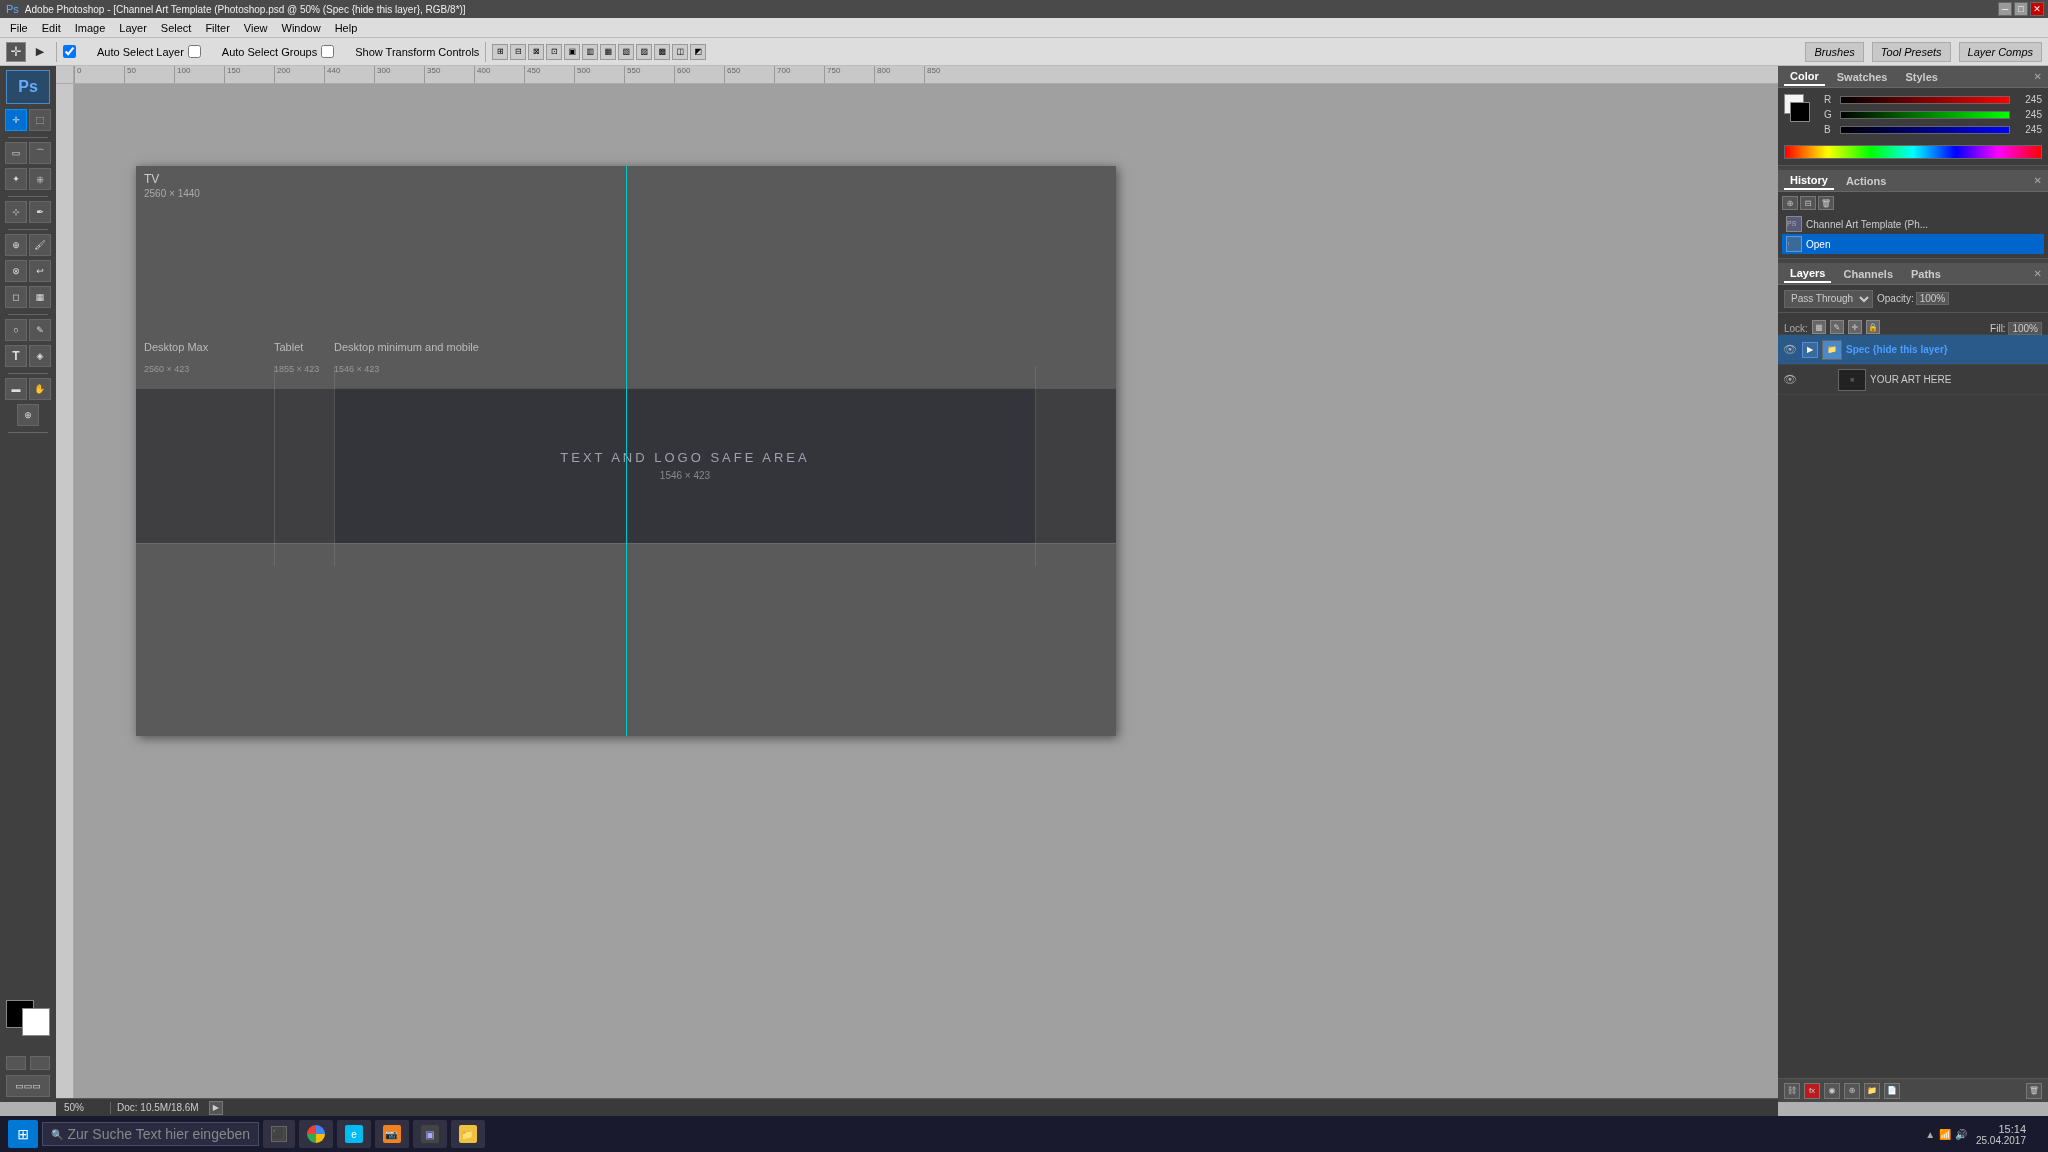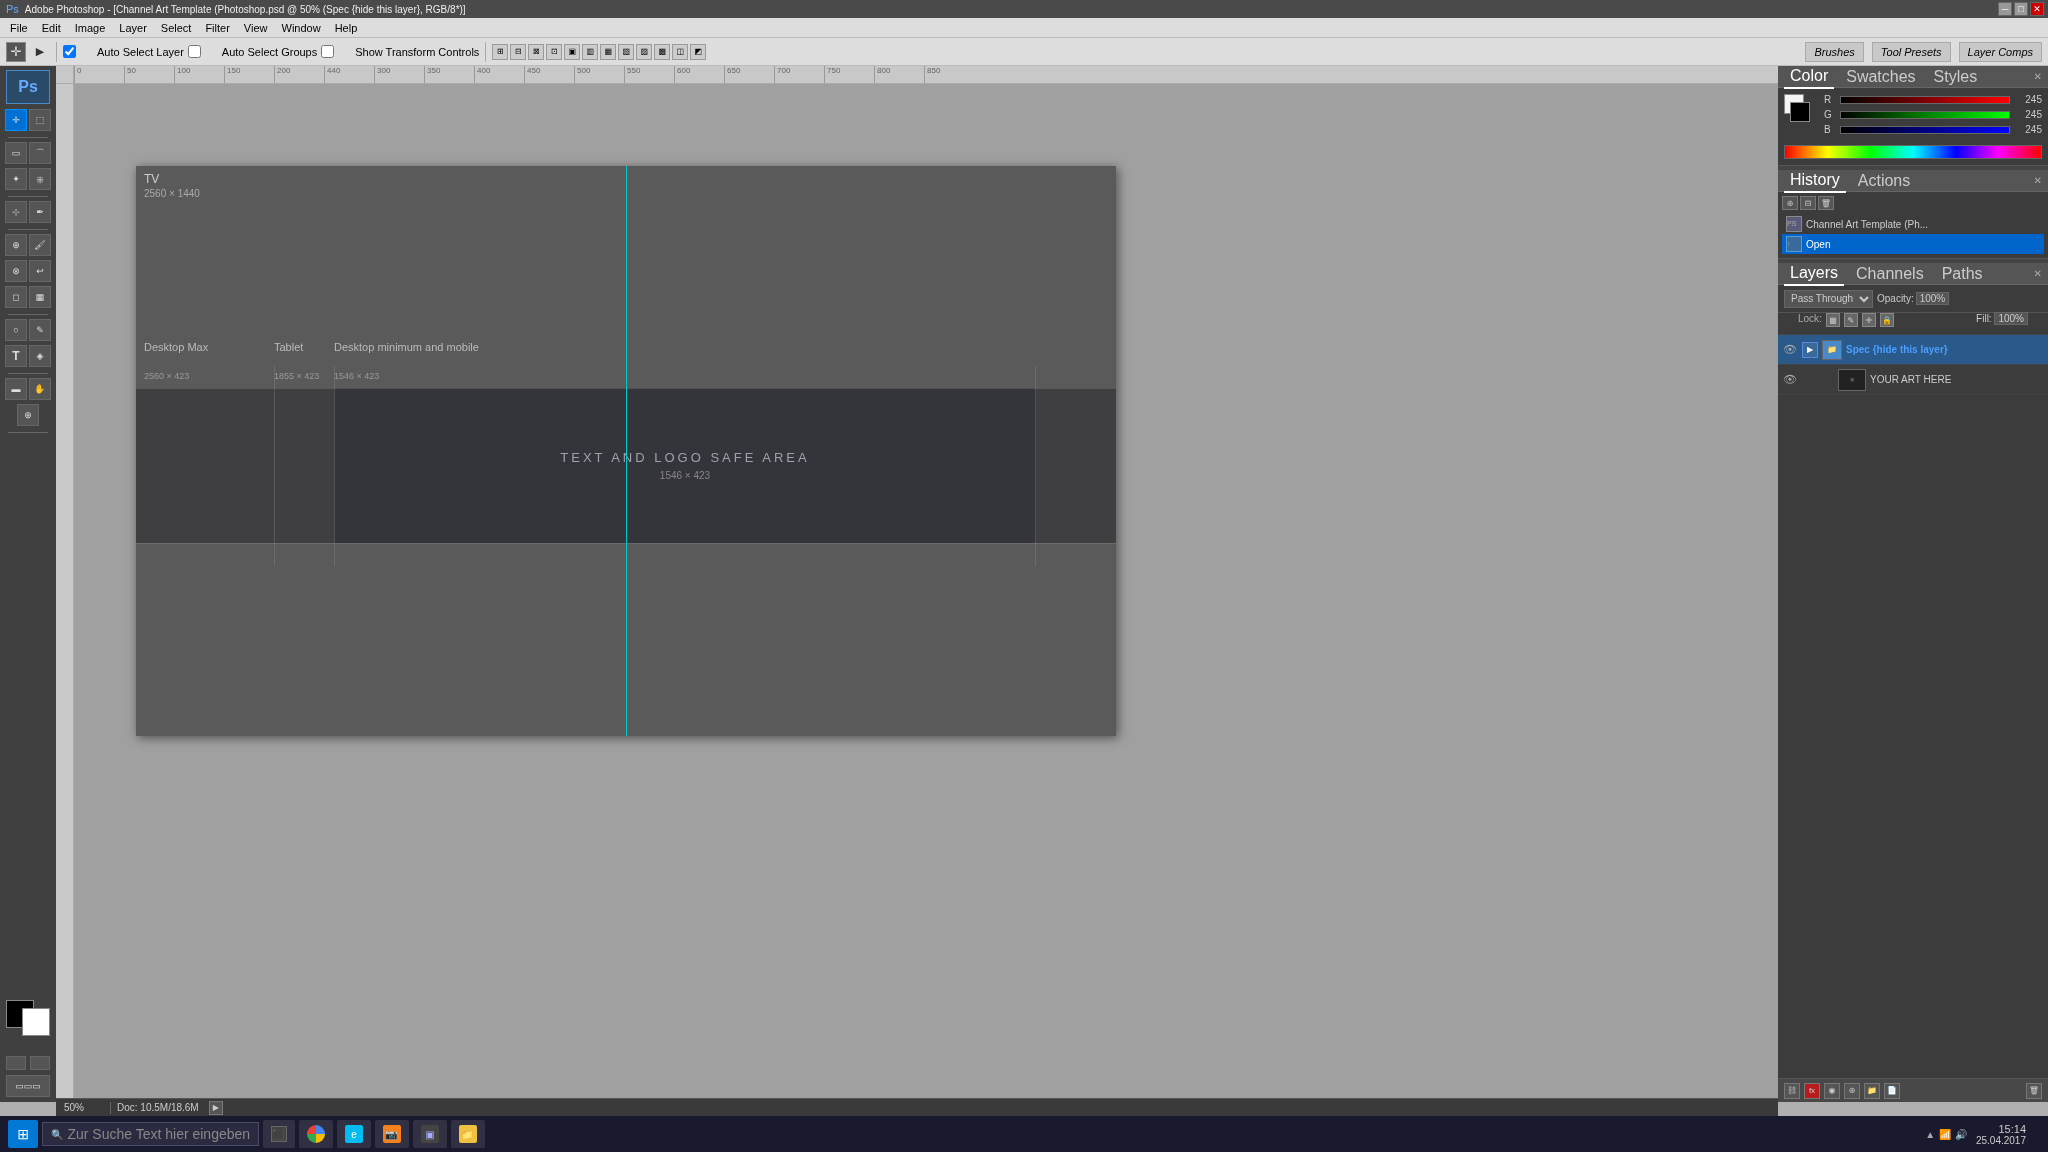--- a/index.html
+++ b/index.html
@@ -248,21 +248,21 @@
     
     .zone-label {
       position: absolute;
       color: #bbb;
       font-size: 11px;
     }
     .zone-size {
       font-size: 9px;
       color: #999;
       display: block;
-      margin-top: 18px;
+      margin-top: 11px;
     }
 
     
     .zone-divider-v {
       position: absolute;
       top: 0; bottom: 0;
       width: 1px;
       background: rgba(150,150,150,0.3);
     }
     .zone-divider-h {
@@ -294,22 +294,23 @@
       align-items: center;
       padding: 0 6px;
       gap: 6px;
       font-size: 11px;
       color: #ddd;
       border-bottom: 1px solid #666;
     }
     .panel-header-tab {
       padding: 2px 6px;
       cursor: pointer;
-      font-size: 16px;
+      font-size: 11px;
       color: #ccc;
+      font-weight: bold;
     }
     .panel-header-tab.active {
       color: #fff;
       border-bottom: 2px solid #fff;
     }
     .panel-close {
       margin-left: auto;
       color: #aaa; cursor: pointer; font-size: 10px;
     }
     .color-panel-content {
@@ -387,22 +388,22 @@
     .layers-select {
       background: #555; border: 1px solid #666;
       color: #ccc; font-size: 10px;
       height: 18px; padding: 0 2px;
     }
     .layers-opacity {
       display: flex; align-items: center; gap: 2px;
       font-size: 10px; color: #ccc;
     }
     .layers-lock-row {
-      display: flex; align-items: flex-start; gap: 4px;
-      padding: 0 20px; height: 22px;
+      display: flex; align-items: flex-end; gap: 4px;
+      padding: 0 6px; height: 22px;
       border-bottom: 1px solid #444;
       font-size: 10px; color: #aaa;
     }
     .lock-icon {
       width: 14px; height: 14px;
       background: #666; border: 1px solid #888;
       display: flex; align-items: center; justify-content: center;
       font-size: 8px; color: #ccc;
     }
     .fill-opacity {

